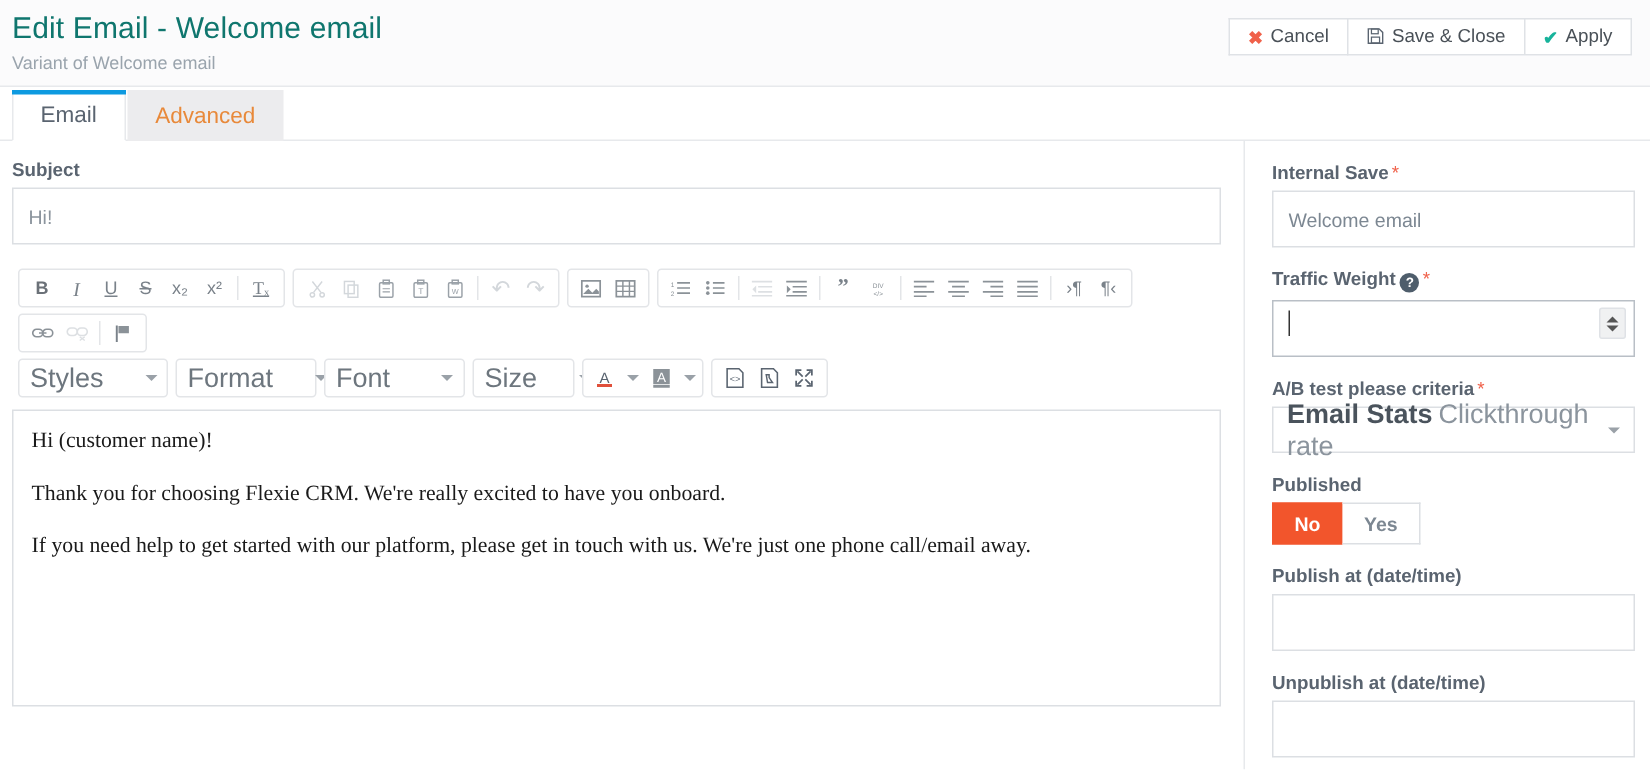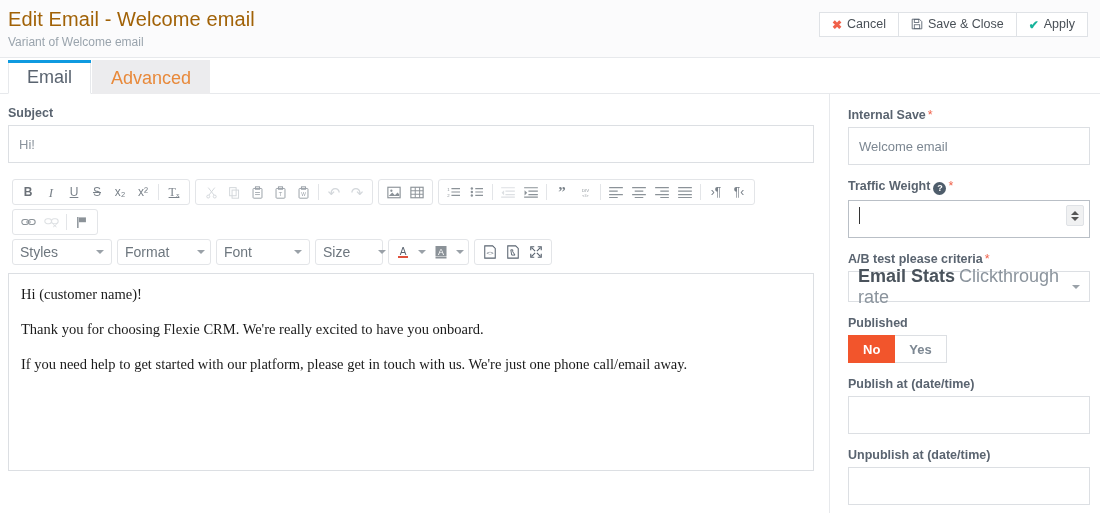--- a/index.html
+++ b/index.html
@@ -16,21 +16,21 @@
   .header {
     position:relative;
     height:58px;
     background:#fbfbfc;
     border-bottom:1px solid #e7e9ec;
     padding:6px 12px 0 8px;
   }
   .page-title {
     font-size:20px;
     font-weight:400;
-    color:#a16207;
+    color:#0f766e;
     margin:0;
     letter-spacing:.1px;
     line-height:26px;
   }
   .page-subtitle {
     font-size:12px;
     color:#9aa4ad;
     margin-top:3px;
     line-height:14px;
   }
@@ -75,21 +75,21 @@
     content:"";
     position:absolute;
     left:0; right:0; bottom:0;
     height:1px; background:#e7e9ec;
   }
   .tab {
     position:relative;
     padding:0 18px;
     height:34px;
     line-height:34px;
-    font-size:18px;
+    font-size:15px;
     cursor:pointer;
     background:#ececee;
     color:#e8893a;
     border:1px solid transparent;
     margin-right:1px;
     z-index:2;
   }
   .tab.active {
     background:#fff;
     color:#5a6470;
@@ -174,21 +174,21 @@
   .tb-btn svg { display:block; }
   .tb-sep {
     width:1px; height:16px; background:#e3e5e8; margin:0 3px;
   }
   .tb-combo {
     display:flex; align-items:center; justify-content:space-between;
     border:1px solid #e3e5e8; border-radius:3px;
     background:#fff;
     height:26px;
     padding:0 7px;
-    font-size:14px;
+    font-size:18px;
     color:#6d767e;
     cursor:pointer;
     gap:28px;
   }
   .cb-styles { width:100px; }
   .cb-format { width:94px; }
   .cb-font   { width:94px; }
   .cb-size   { width:68px; }
   .caret {
     width:0;height:0;

